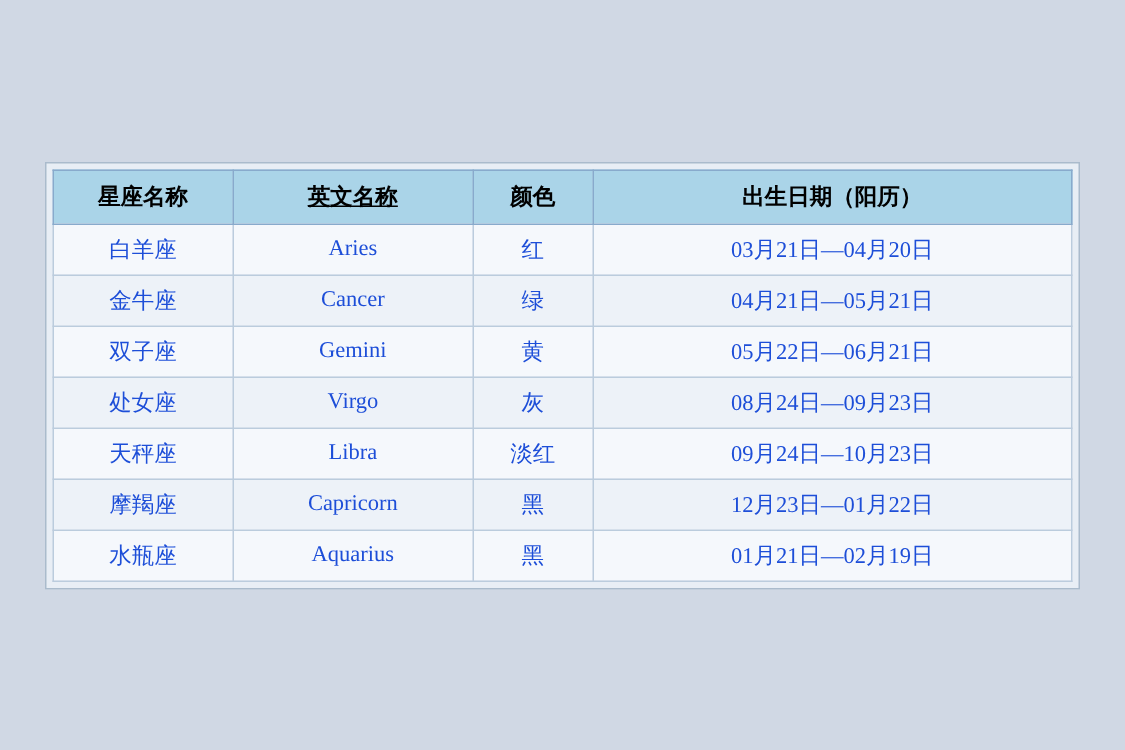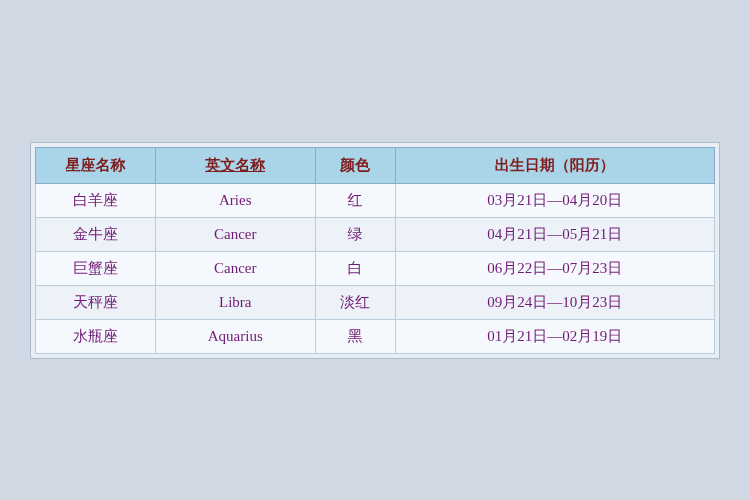--- a/index.html
+++ b/index.html
@@ -32,37 +32,37 @@
     thead tr {
       background-color: #aad4e8;
     }
 
     thead th {
       border: 1px solid #88aacc;
       padding: 8px 8px;
       text-align: center;
       font-size: 15px;
       font-weight: bold;
-      color: #7f1d1d;
+      color: #000000;
     }
 
     tbody tr {
       background-color: #f5f8fc;
     }
 
     tbody tr:nth-child(even) {
       background-color: #edf2f8;
     }
 
     tbody td {
       border: 1px solid #bbccdd;
       padding: 7px 12px;
       text-align: center;
       font-size: 15px;
-      color: #701a75;
+      color: #1d4ed8;
     }
 
     .col-chinese { width: 120px; }
     .col-english { width: 160px; text-decoration: underline; }
     .col-color   { width: 80px; }
     .col-date    { width: 320px; }
   </style>
 </head>
 <body>
 
@@ -83,30 +83,42 @@
           <td>红</td>
           <td>03月21日—04月20日</td>
         </tr>
         <tr>
           <td>金牛座</td>
           <td>Cancer</td>
           <td>绿</td>
           <td>04月21日—05月21日</td>
         </tr>
         <tr>
-          <td>巨蟹座</td>
-          <td>Cancer</td>
-          <td>白</td>
-          <td>06月22日—07月23日</td>
+          <td>双子座</td>
+          <td>Gemini</td>
+          <td>黄</td>
+          <td>05月22日—06月21日</td>
+        </tr>
+        <tr>
+          <td>处女座</td>
+          <td>Virgo</td>
+          <td>灰</td>
+          <td>08月24日—09月23日</td>
         </tr>
         <tr>
           <td>天秤座</td>
           <td>Libra</td>
           <td>淡红</td>
           <td>09月24日—10月23日</td>
+        </tr>
+        <tr>
+          <td>摩羯座</td>
+          <td>Capricorn</td>
+          <td>黑</td>
+          <td>12月23日—01月22日</td>
         </tr>
         <tr>
           <td>水瓶座</td>
           <td>Aquarius</td>
           <td>黑</td>
           <td>01月21日—02月19日</td>
         </tr>
       </tbody>
   </table>
 </div>

